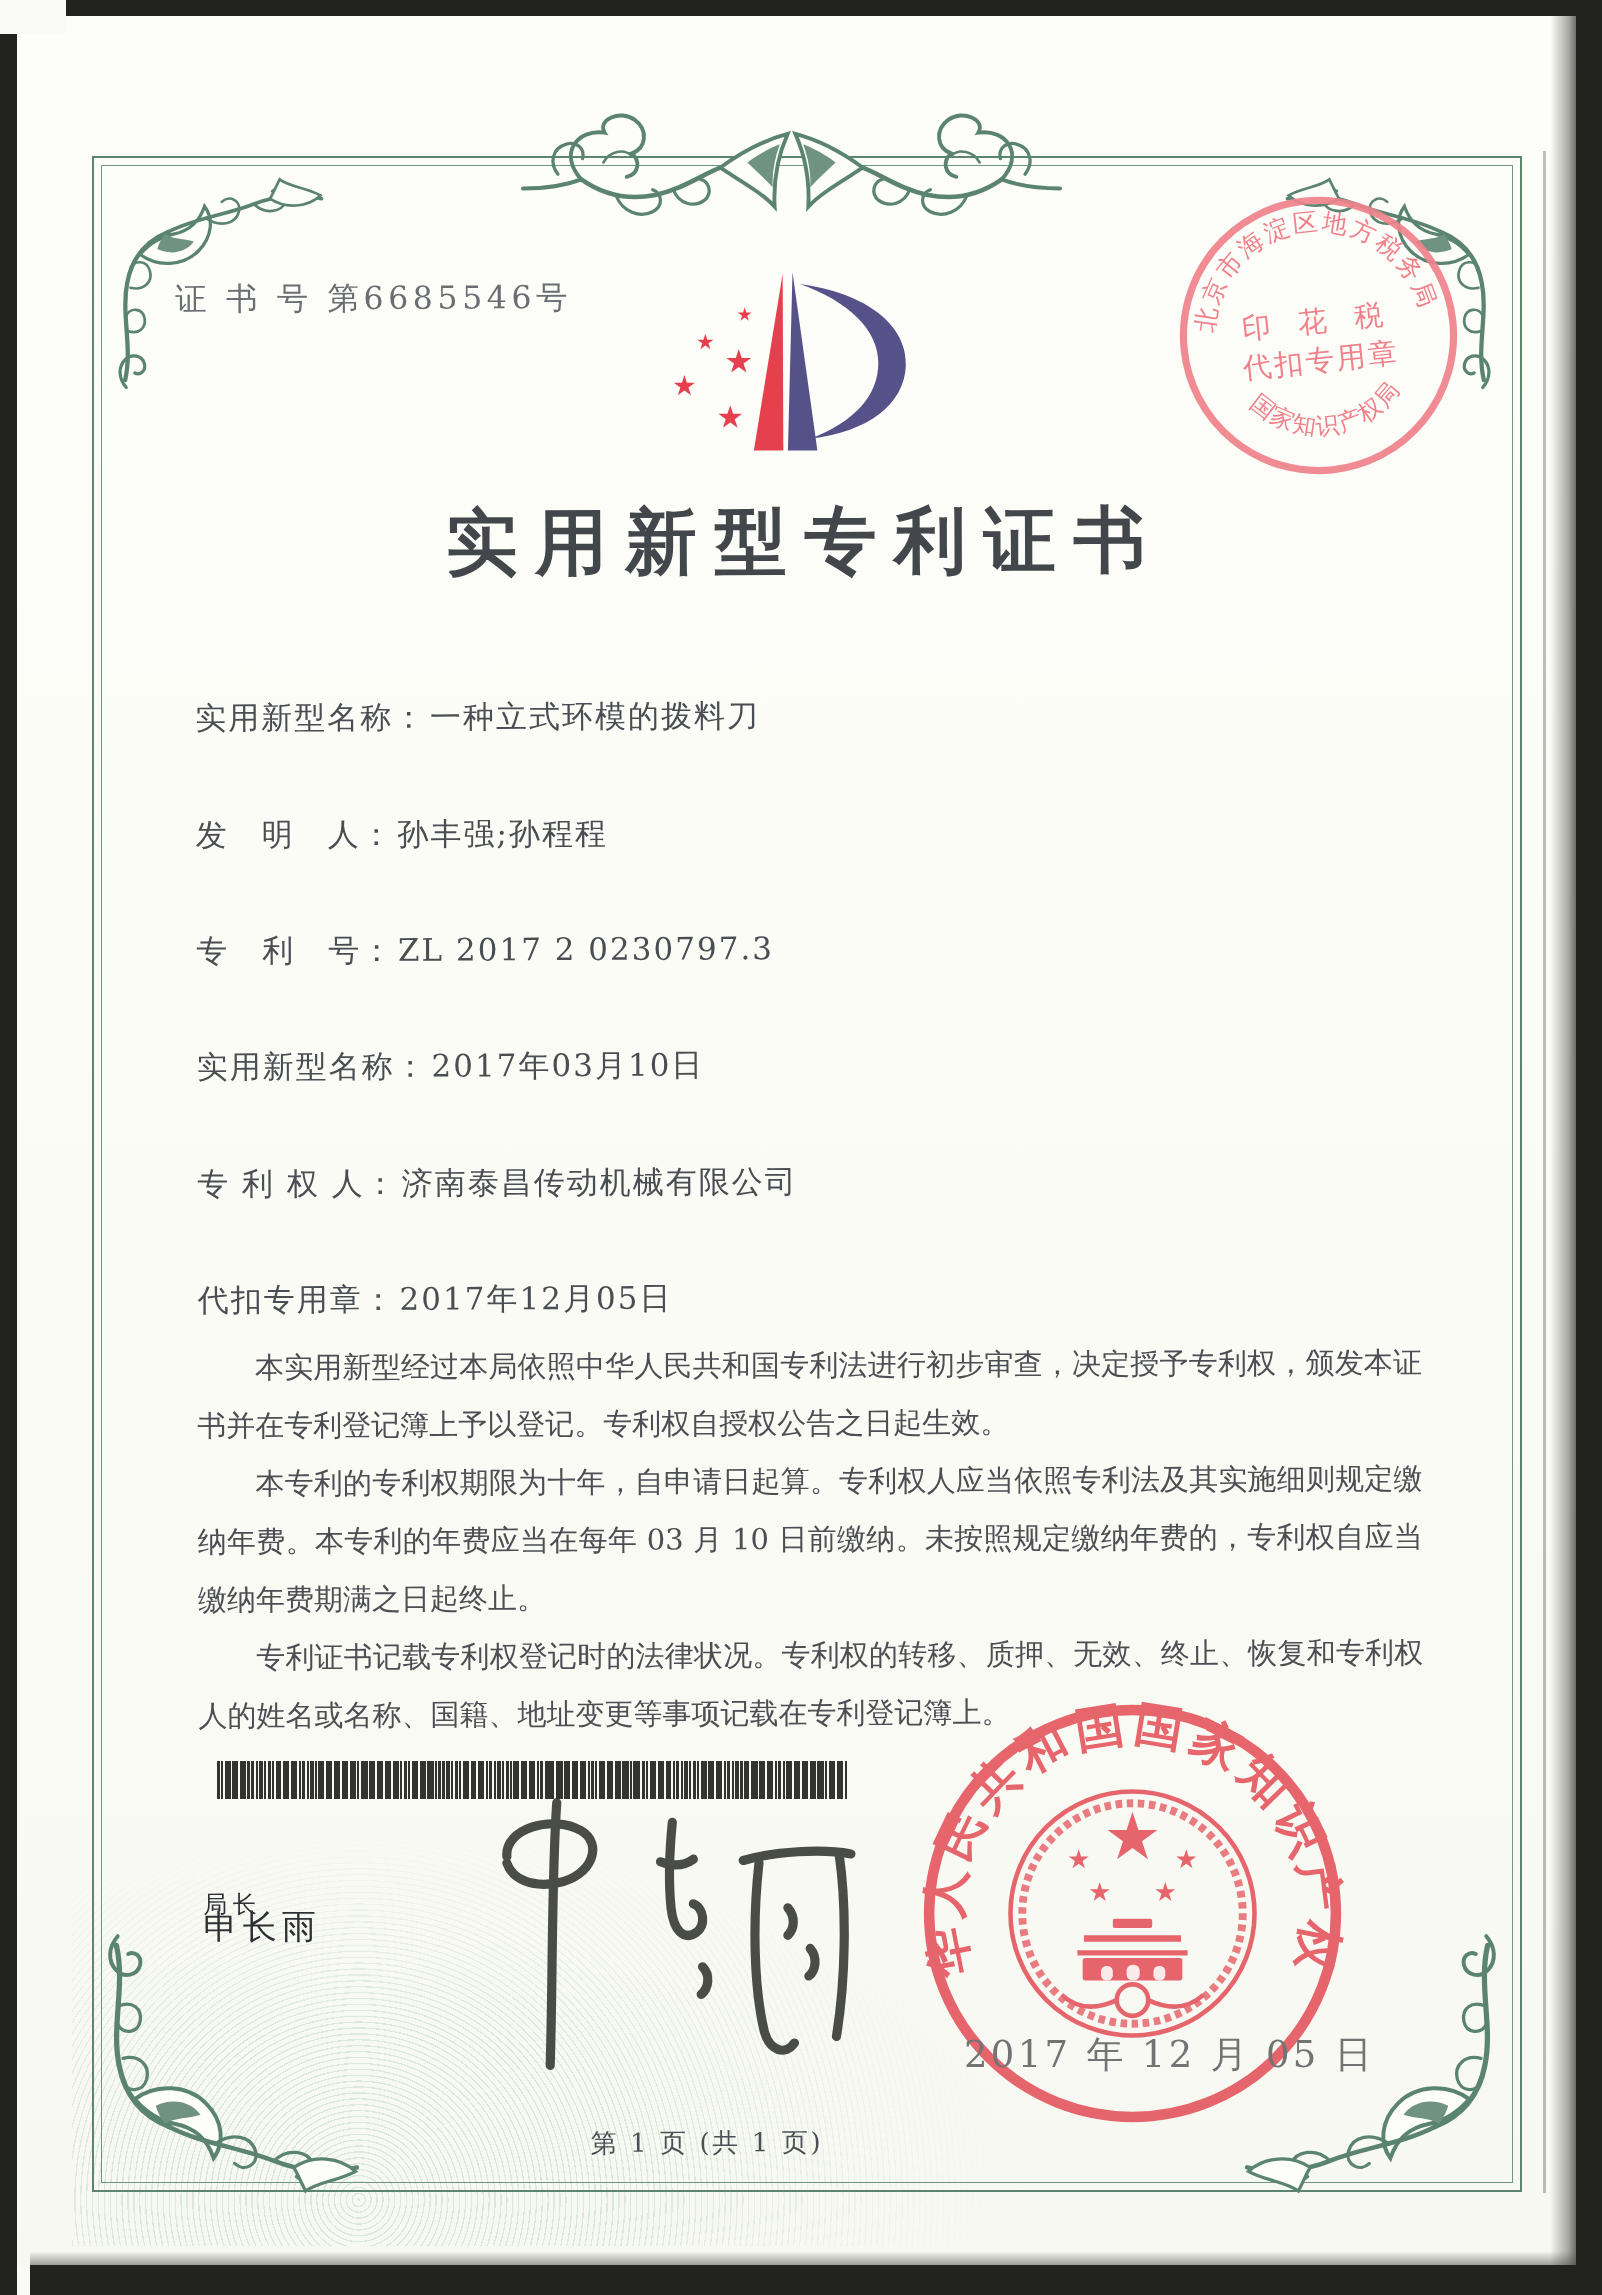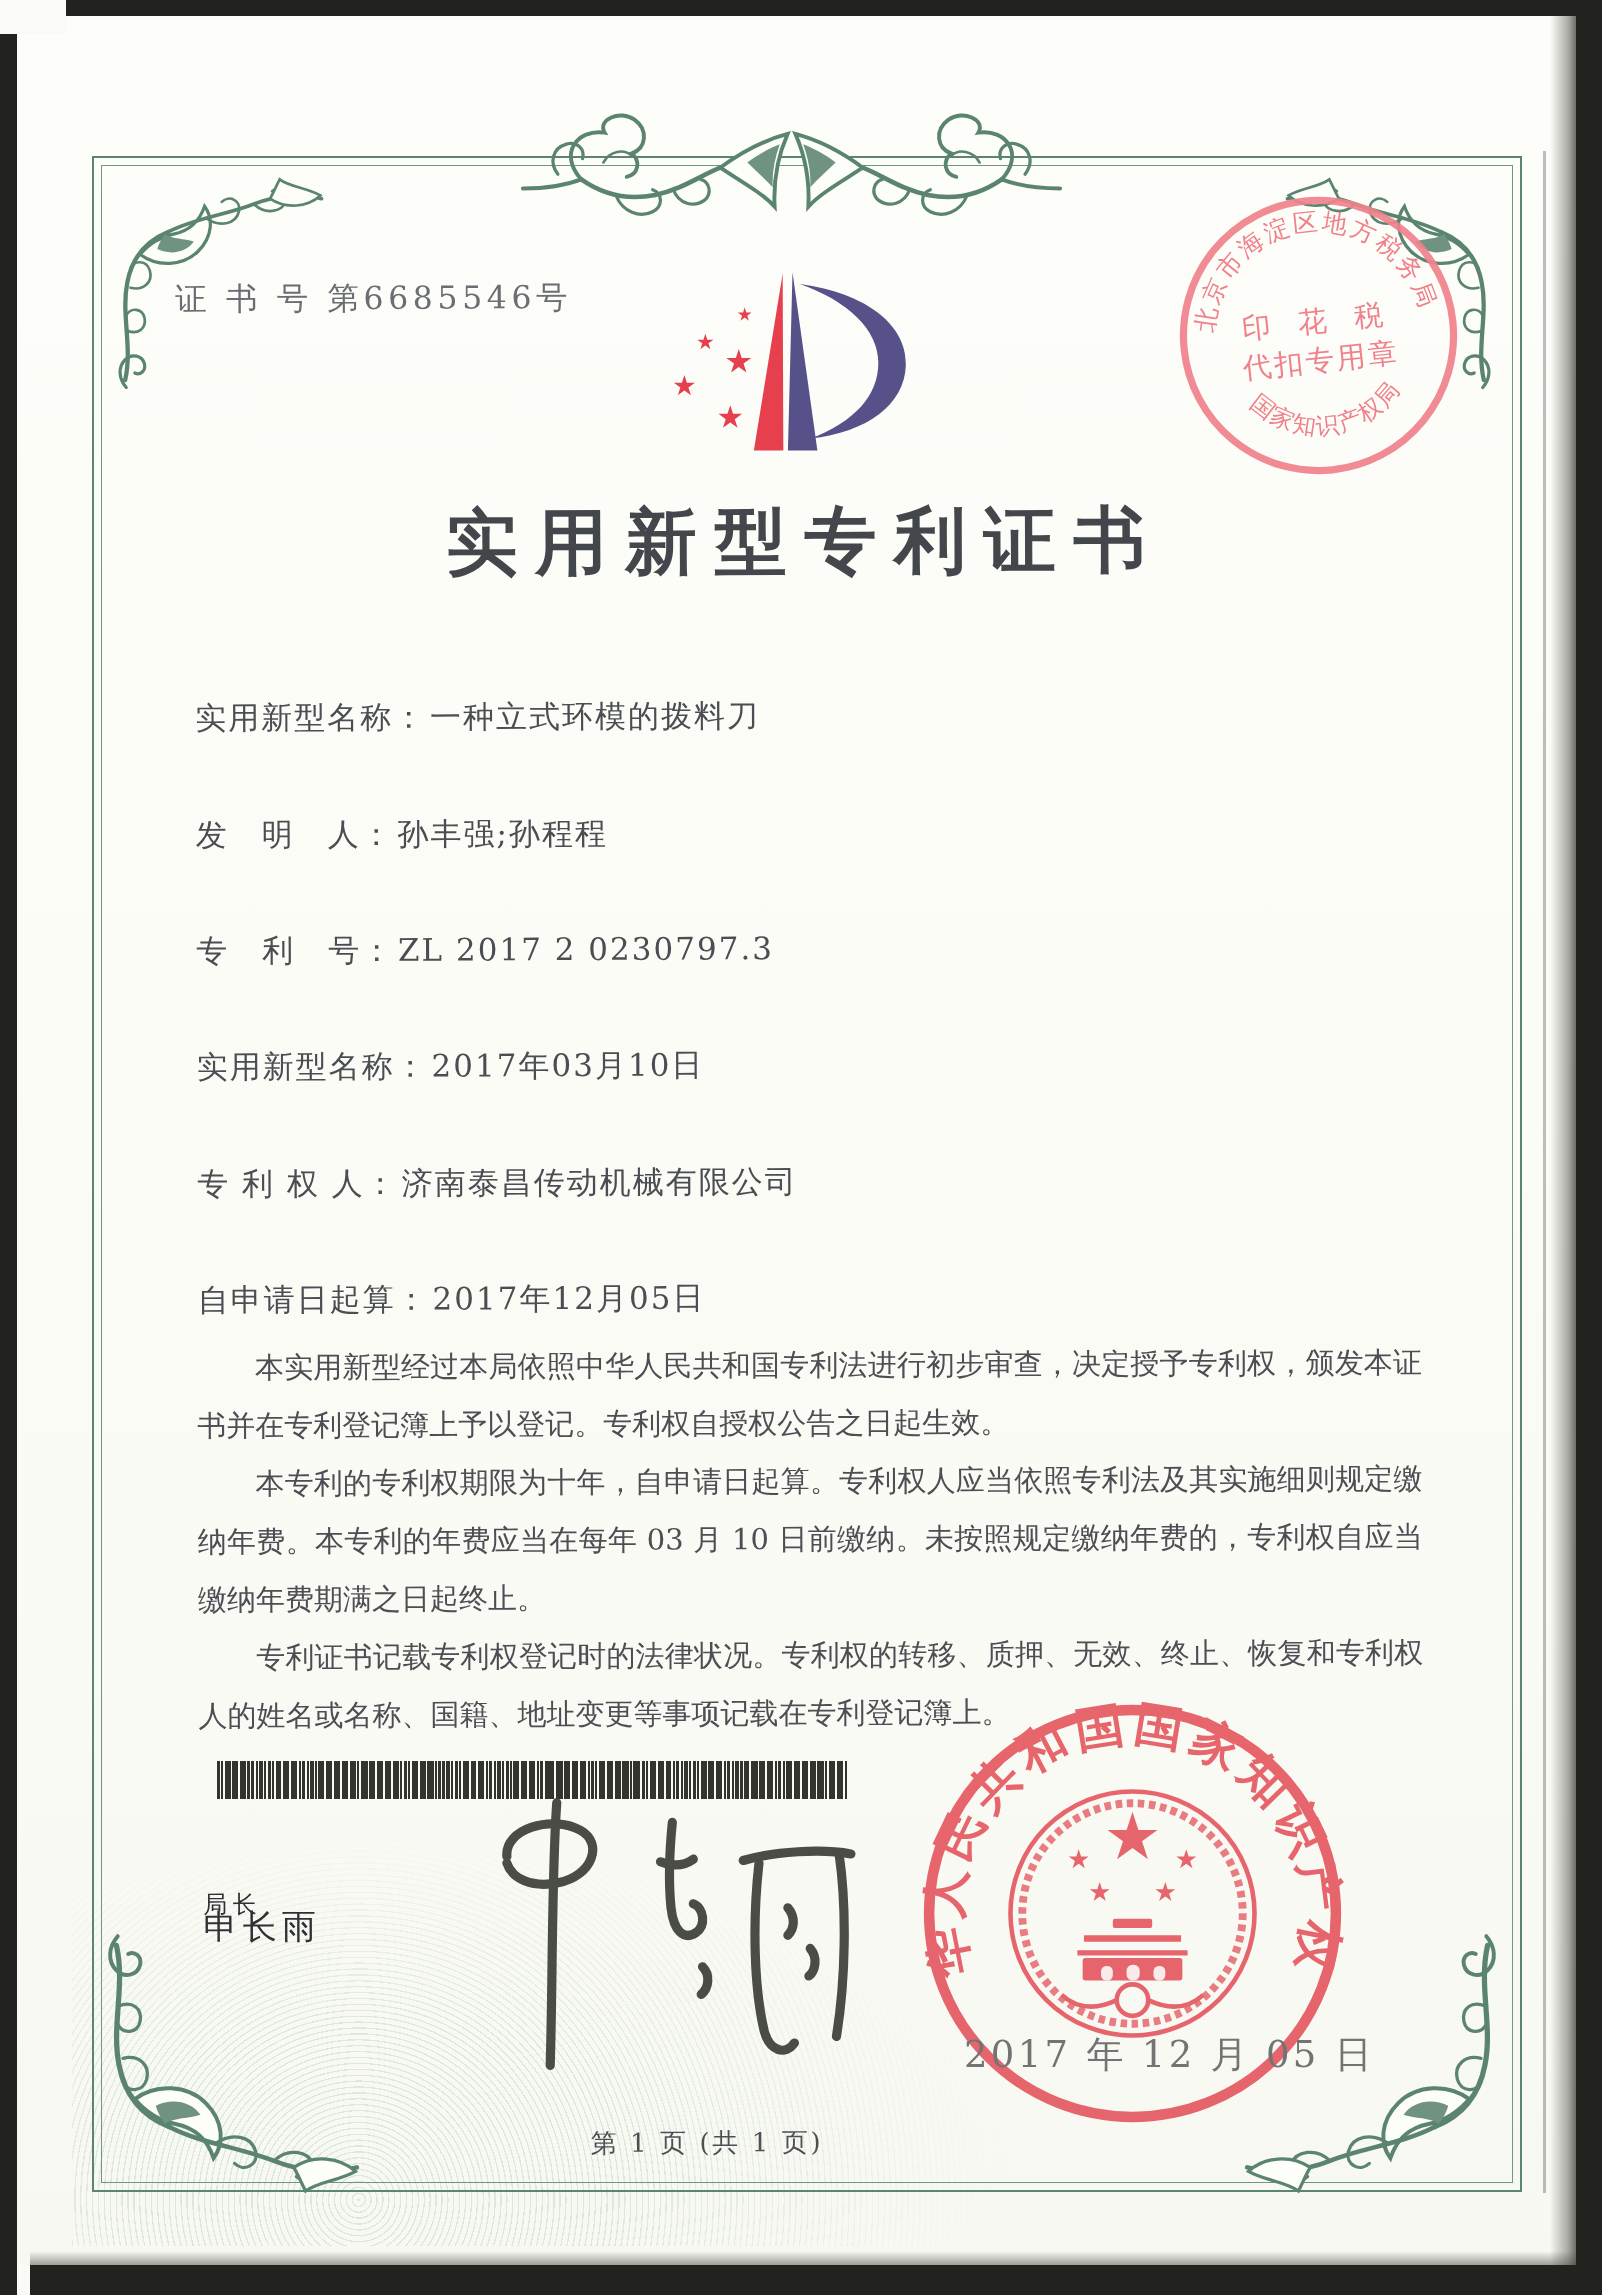--- a/index.html
+++ b/index.html
@@ -169,21 +169,21 @@
   <div class="field" style="top:928px">
     <span class="flabel">专　利　号：</span><span class="fvalue">ZL 2017 2 0230797.3</span>
   </div>
   <div class="field" style="top:1044px">
     <span class="flabel">实用新型名称：</span><span class="fvalue">2017年03月10日</span>
   </div>
   <div class="field" style="top:1161px">
     <span class="flabel">专 利 权 人：</span><span class="fvalue">济南泰昌传动机械有限公司</span>
   </div>
   <div class="field" style="top:1277px">
-    <span class="flabel">自申请日起算：</span><span class="fvalue">2017年12月05日</span>
+    <span class="flabel">代扣专用章：</span><span class="fvalue">2017年12月05日</span>
   </div>
 
   <div class="body-text">
     <p>本实用新型经过本局依照中华人民共和国专利法进行初步审查，决定授予专利权，颁发本证书并在专利登记簿上予以登记。专利权自授权公告之日起生效。</p>
     <p>本专利的专利权期限为十年，自申请日起算。专利权人应当依照专利法及其实施细则规定缴纳年费。本专利的年费应当在每年 03 月 10 日前缴纳。未按照规定缴纳年费的，专利权自应当缴纳年费期满之日起终止。</p>
     <p>专利证书记载专利权登记时的法律状况。专利权的转移、质押、无效、终止、恢复和专利权人的姓名或名称、国籍、地址变更等事项记载在专利登记簿上。</p>
   </div>
 
   <div class="director-label">局长</div>
   <div class="director-name">申长雨</div>

